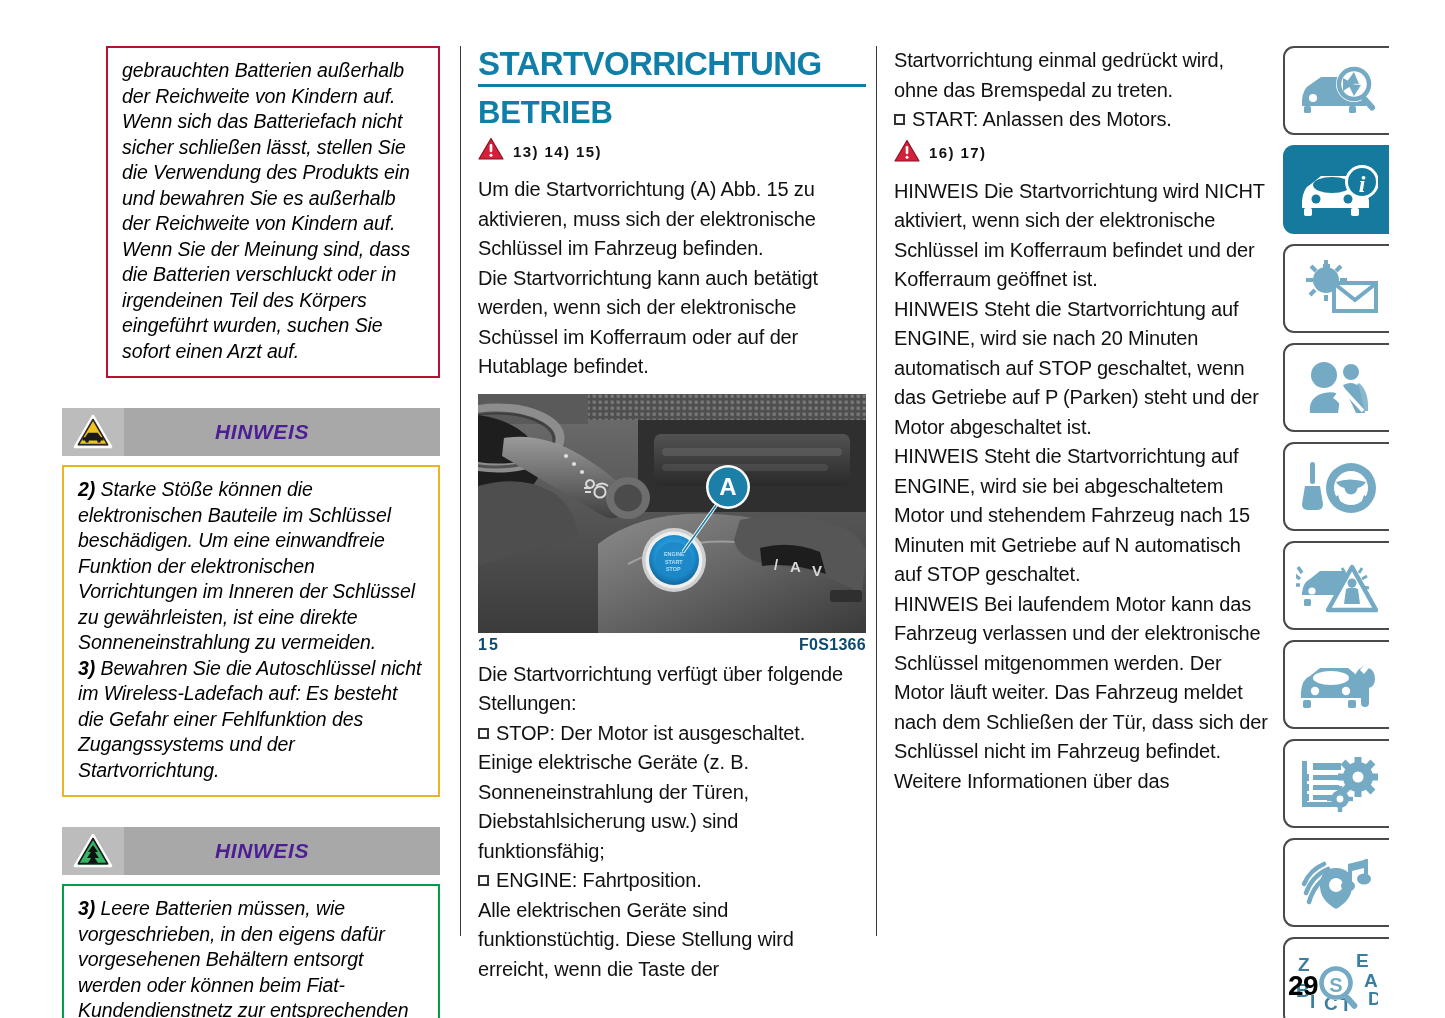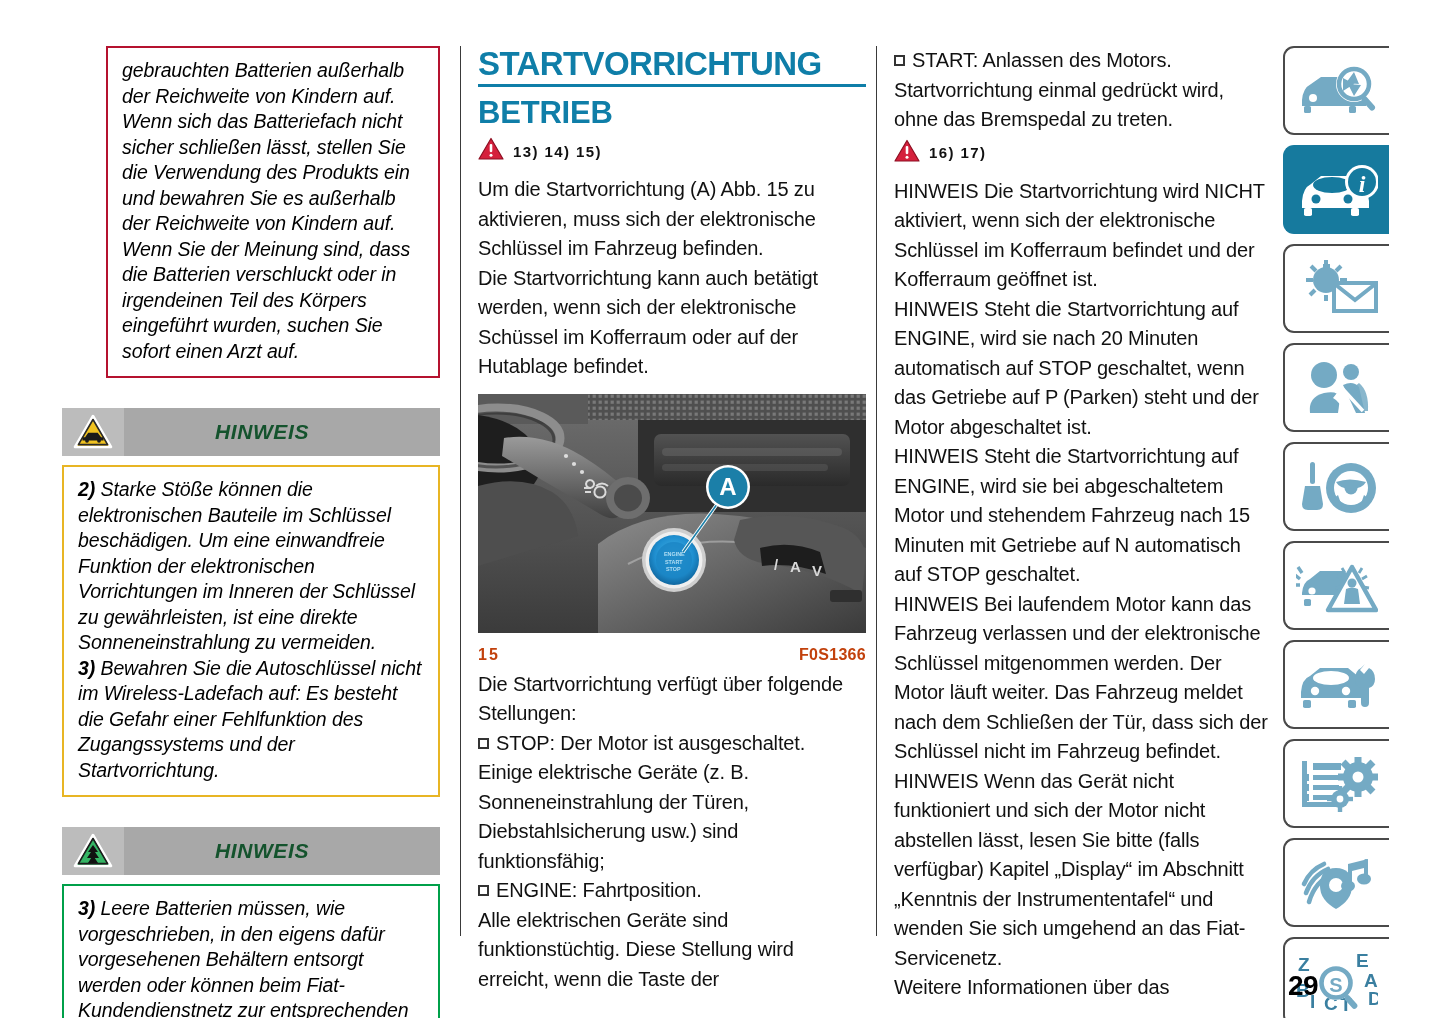--- a/index.html
+++ b/index.html
@@ -69,21 +69,21 @@
     height: 48px;
     display: flex;
     align-items: center;
     justify-content: center;
     background: #bcbcbc;
     flex: none;
   }
   .hinweis-title {
     flex: 1;
     text-align: center;
-    color: #14532d;
+    color: #4c1d95;
     font-weight: bold;
     font-style: italic;
     font-size: 21px;
     letter-spacing: 0.6px;
     padding-right: 40px;
   }
 
   
   .chapter-title {
     color: #0f7ea8;
@@ -147,22 +147,22 @@
     height: 239px;
     display: block;
     border: 0;
   }
   .fig-caption {
     display: flex;
     justify-content: space-between;
     align-items: baseline;
     font-size: 16px;
     font-weight: bold;
-    color: #c2410c;
-    margin-top: 13px;
+    color: #0c4a6e;
+    margin-top: 3px;
     letter-spacing: 0.3px;
   }
   .fig-num { font-weight: bold; letter-spacing: 2px; }
 
   
   #tabrail {
     position: absolute;
     left: 1283px;
     top: 46px;
     width: 106px;
@@ -374,42 +374,41 @@
     <p class="body-text">Einige elektrische Geräte (z. B. Sonneneinstrahlung der Türen, Diebstahlsicherung usw.) sind funktionsfähig;</p>
 
     <p class="body-text">
       <span class="sq-bullet"></span><span>ENGINE: Fahrtposition.</span>
     </p>
     <p class="body-text">Alle elektrischen Geräte sind funktionstüchtig. Diese Stellung wird erreicht, wenn die Taste der</p>
   </div>
 
   <div class="col" id="col-right">
 
+    <p class="body-text">Startvorrichtung einmal gedrückt wird, ohne das Bremspedal zu treten.</p>
+
     <p class="body-text">
       <span class="sq-bullet"></span><span>START: Anlassen des Motors.</span>
     </p>
-
-    <p class="body-text">Startvorrichtung einmal gedrückt wird, ohne das Bremspedal zu treten.</p>
 
     <div class="ref-line">
       <span>
         <svg width="26" height="24" viewBox="0 0 26 24">
           <path d="M13 1.5 L25 22 L1 22 Z" fill="#d5203c" stroke="#8e0f22" stroke-width="1.2" stroke-linejoin="round"></path>
           <rect x="11.7" y="7" width="2.6" height="8.2" rx="1.1" fill="#ffffff"></rect>
           <circle cx="13" cy="18.2" r="1.5" fill="#ffffff"></circle>
         </svg>
       </span>
       <span class="ref-nums">16) 17)</span>
     </div>
 
     <p class="body-text">HINWEIS Die Startvorrichtung wird NICHT aktiviert, wenn sich der elektronische Schlüssel im Kofferraum befindet und der Kofferraum geöffnet ist.</p>
     <p class="body-text">HINWEIS Steht die Startvorrichtung auf ENGINE, wird sie nach 20 Minuten automatisch auf STOP geschaltet, wenn das Getriebe auf P (Parken) steht und der Motor abgeschaltet ist.</p>
     <p class="body-text">HINWEIS Steht die Startvorrichtung auf ENGINE, wird sie bei abgeschaltetem Motor und stehendem Fahrzeug nach 15 Minuten mit Getriebe auf N automatisch auf STOP geschaltet.</p>
     <p class="body-text">HINWEIS Bei laufendem Motor kann das Fahrzeug verlassen und der elektronische Schlüssel mitgenommen werden. Der Motor läuft weiter. Das Fahrzeug meldet nach dem Schließen der Tür, dass sich der Schlüssel nicht im Fahrzeug befindet.</p>
-    <p class="body-text">HINWEIS Wenn das Gerät nicht funktioniert und sich der Motor nicht abstellen lässt, lesen Sie bitte (falls verfügbar) Kapitel „Display“ im Abschnitt „Kenntnis der Instrumententafel“ und wenden Sie sich umgehend an das Fiat-Servicenetz.</p>
     <p class="body-text">Weitere Informationen über das</p>
   </div>
 
   <div id="tabrail">
 
     <div class="tab">
       <span>
         <svg width="82" height="58" viewBox="0 0 82 58">
           <g fill="#74aac4">
             <path d="M6 38 q1-12 9-16 l10-7 h26 l11 9 q7 4 8 14 v6 h-64 z"></path>

